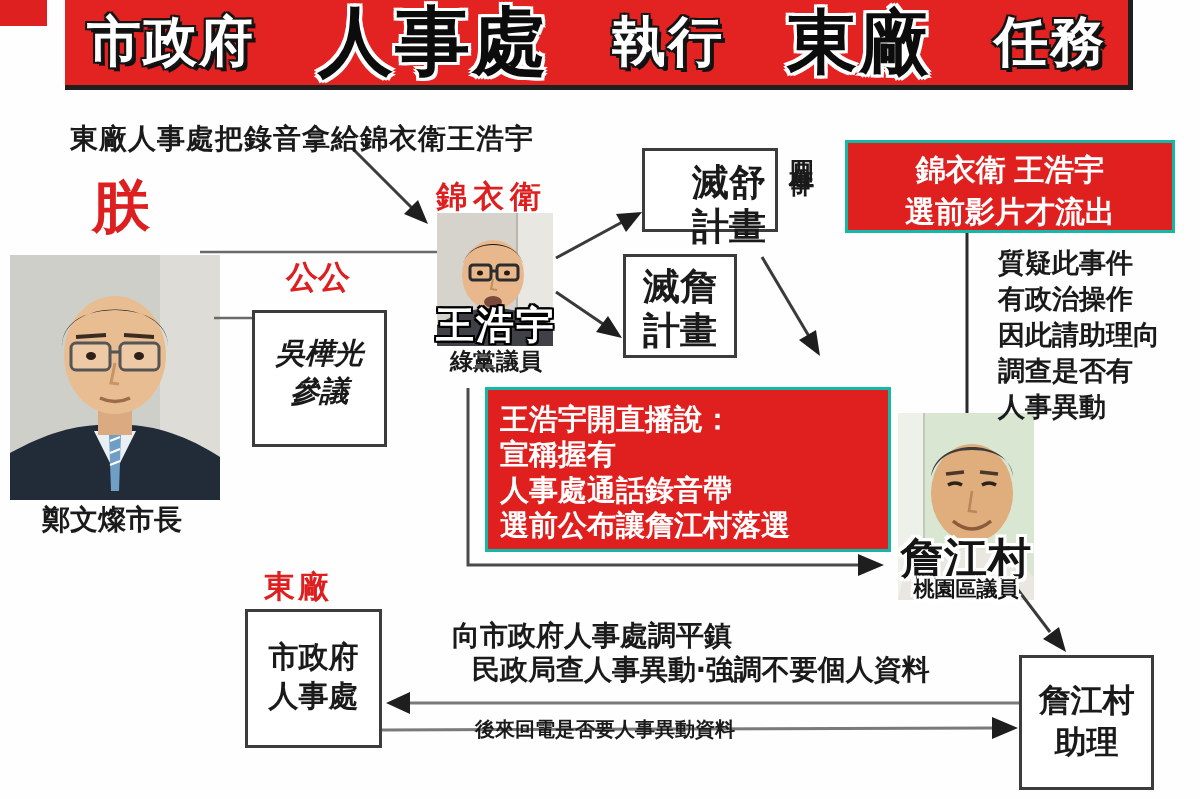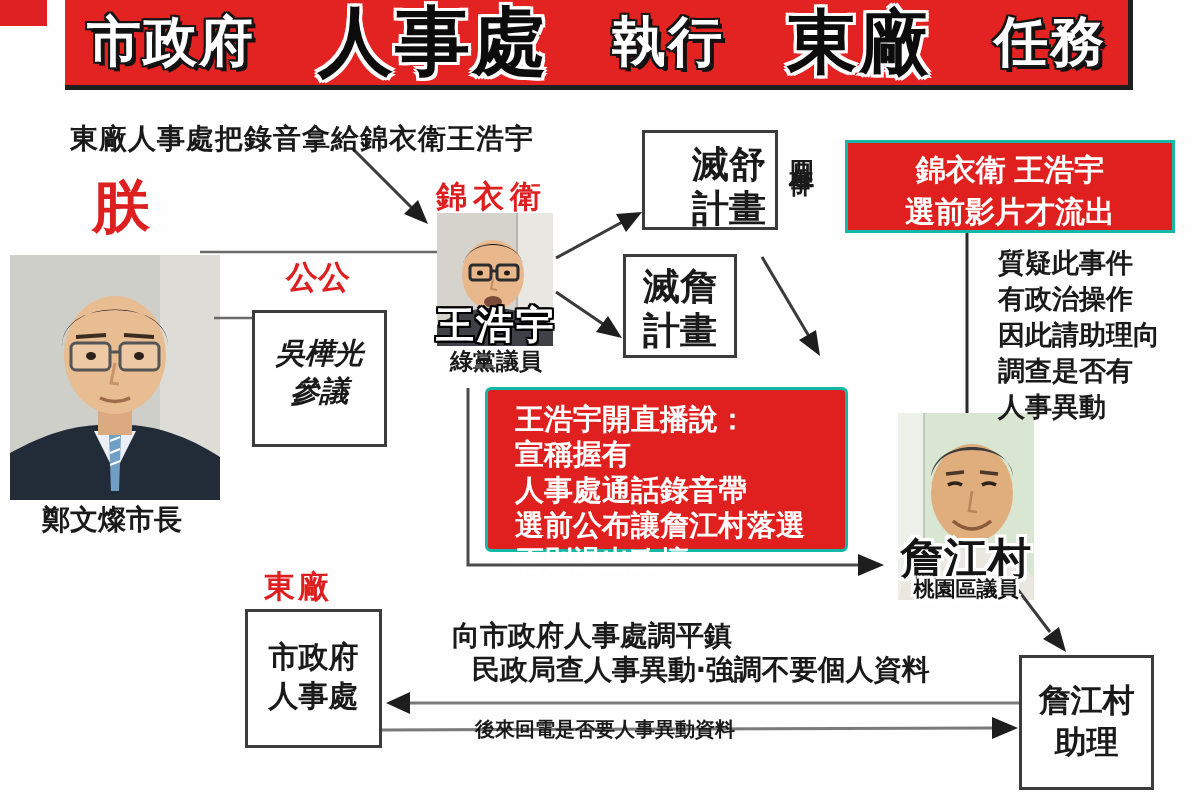--- a/index.html
+++ b/index.html
@@ -117,21 +117,21 @@
       <ellipse cx="43" cy="60" rx="3" ry="2.5" fill="#241a12"></ellipse>
       <ellipse cx="70" cy="60" rx="3" ry="2.5" fill="#241a12"></ellipse>
       <path d="M56,66 L54,76 L60,77" fill="none" stroke="#c08f5e" stroke-width="2"></path>
       <ellipse cx="56" cy="89" rx="9" ry="6" fill="#7c4a3a"></ellipse>
       <path d="M0,133 L0,112 C20,99 40,95 56,95 C76,95 96,101 116,113 L116,133 Z" fill="#3f4147"></path>
     </svg>
   </div>
   <div class="abs outline-black txt-z" style="left:433px;top:300px;width:126px;font-size:38px;text-align:center;letter-spacing:2px;">王浩宇</div>
   <div class="abs note txt-z" style="left:433px;top:346px;width:126px;font-size:23px;text-align:center;">綠黨議員</div>
 
-  <div class="abs obox" style="left:642px;top:130px;width:136px;height:100px;padding-top:10px;font-size:37px;line-height:1.2;padding-left:38px;">
+  <div class="abs obox" style="left:642px;top:148px;width:136px;height:84px;padding-top:10px;font-size:37px;line-height:1.2;padding-left:38px;">
     <span class="bl">滅舒</span>
     <span class="bl">計畫</span>
   </div>
   <div class="abs obox" style="left:623px;top:254px;width:114px;height:104px;padding-top:8px;font-size:37px;line-height:1.2;">
     <span class="bl">滅詹</span>
     <span class="bl">計畫</span>
   </div>
 
   <div class="abs note txt-z" style="left:786px;top:140px;writing-mode:vertical-rl;font-size:25px;letter-spacing:4px;">四月事件</div>
 
@@ -141,26 +141,25 @@
   </div>
 
   <div class="abs note txt-z" style="left:998px;top:246px;font-size:27px;line-height:1.33;">
     <span style="display:block;">質疑此事件</span>
     <span style="display:block;">有政治操作</span>
     <span style="display:block;">因此請助理向</span>
     <span style="display:block;">調查是否有</span>
     <span style="display:block;">人事異動</span>
   </div>
 
-  <div class="abs rbox" style="left:485px;top:387px;width:363px;height:165px;font-size:29px;line-height:1.22;padding:12px 0 0 27px;border-radius:6px;">
+  <div class="abs rbox" style="left:485px;top:387px;width:406px;height:165px;font-size:29px;line-height:1.22;padding:12px 0 0 12px;">
     <span style="display:block;">王浩宇開直播說：</span>
     <span style="display:block;">宣稱握有</span>
     <span style="display:block;">人事處通話錄音帶</span>
     <span style="display:block;">選前公布讓詹江村落選</span>
-    <span style="display:block;">否則退出政壇</span>
   </div>
 
   <div class="abs photo" style="left:898px;top:413px;width:136px;height:187px;">
     <svg width="136" height="187" viewBox="0 0 136 187">
       <rect x="0" y="0" width="136" height="187" fill="#d8e6d2"></rect>
       <rect x="0" y="0" width="26" height="187" fill="#eef0ea"></rect>
       <line x1="26" y1="0" x2="26" y2="187" stroke="#c2c8bc" stroke-width="2"></line>
       <ellipse cx="74" cy="80" rx="41" ry="49" fill="#e0ad7c"></ellipse>
       <path d="M33,64 C37,24 111,24 115,64 C115,48 99,37 74,37 C49,37 37,48 33,64 Z" fill="#3c3c3c"></path>
       <line x1="48" y1="62" x2="66" y2="60" stroke="#4a3categor" stroke-width="0"></line>

